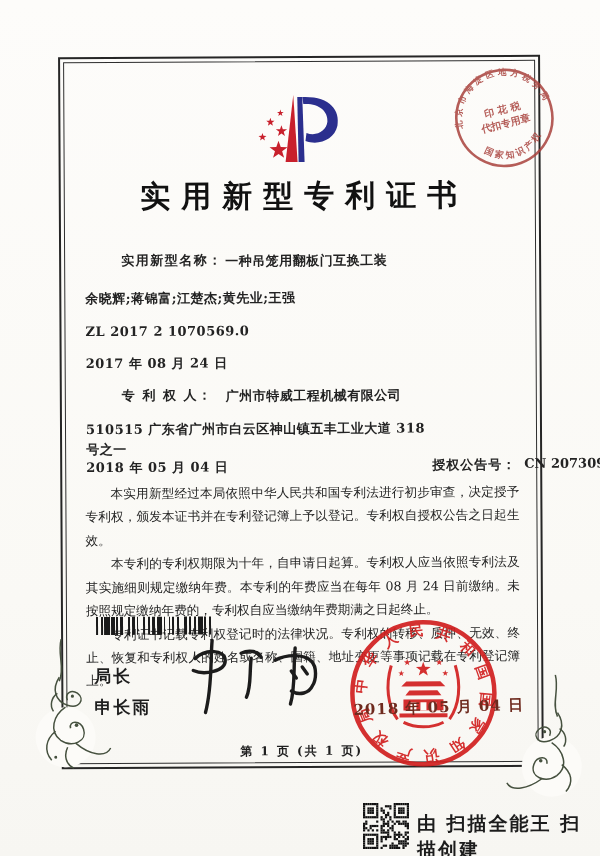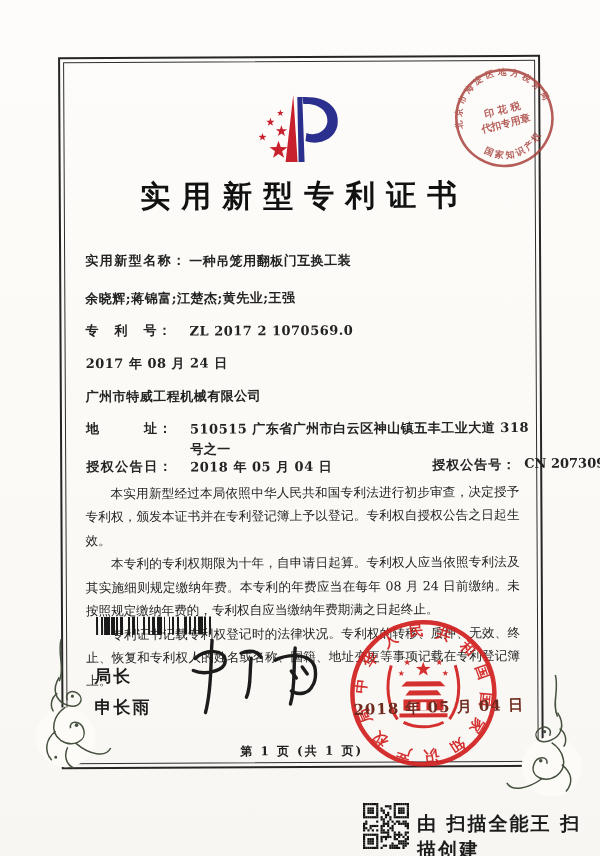--- a/index.html
+++ b/index.html
@@ -8,21 +8,21 @@
   .paper{position:absolute;inset:0;transform:rotate(-0.3deg);transform-origin:50% 50%;}
 
   .frame{position:absolute;left:60px;top:56px;width:478px;height:708px;border:2.5px solid #262626;}
   .frame-inner{position:absolute;inset:3px;border:1px solid #2e2e2e;}
 
   .cert-no{position:absolute;left:86px;top:96px;font-size:13.5px;letter-spacing:2px;color:#1d1d1d;font-weight:600;}
   .logo{position:absolute;left:246px;top:82px;}
   .title{position:absolute;left:0;right:0;top:176px;text-align:center;font-size:30px;font-weight:700;letter-spacing:11px;padding-left:11px;color:#111;}
 
   .field{position:absolute;left:86px;display:flex;font-size:13px;color:#232323;}
-  .flabel{flex:0 0 104px;font-weight:600;letter-spacing:1.5px;white-space:nowrap;}
+  .flabel{flex:0 0 104px;font-weight:600;letter-spacing:1.5px;white-space:nowrap;margin-left:36px;}
   .fvalue{width:352px;font-weight:600;letter-spacing:0.5px;line-height:1.55;}
   .gz{position:absolute;left:346px;top:0;display:flex;font-size:13px;font-weight:600;white-space:nowrap;}
   .gz .glabel{letter-spacing:1px;margin-right:8px;}
 
   .bodytext{position:absolute;left:85px;top:481px;width:434px;font-size:12.6px;line-height:1.86;text-align:justify;color:#242424;font-weight:500;}
   .bodytext p{margin:0;text-indent:2em;}
 
   .barcode{position:absolute;left:95px;top:616px;height:18px;font-size:0;white-space:nowrap;}
   .barcode span{display:inline-block;height:100%;vertical-align:top;}
 
@@ -67,35 +67,33 @@
   <div class="title">实用新型专利证书</div>
 
   <div class="field" style="top:251px">
     <span class="flabel">实用新型名称：</span>
     <span class="fvalue">一种吊笼用翻板门互换工装</span>
   </div>
   <div class="field" style="top:288px">
     <span class="fvalue">余晓辉;蒋锦富;江楚杰;黄先业;王强</span>
   </div>
   <div class="field" style="top:321px">
-    <span class="flabel">专　利　号：</span>
     <span class="fvalue">ZL 2017 2 1070569.0</span>
   </div>
   <div class="field" style="top:353px">
     <span class="fvalue">2017 年 08 月 24 日</span>
   </div>
   <div class="field" style="top:386px">
+    <span class="flabel">专 利 权 人：</span>
     <span class="fvalue">广州市特威工程机械有限公司</span>
   </div>
   <div class="field" style="top:419px">
-    <span class="flabel">地　　　址：</span>
     <span class="fvalue">510515 广东省广州市白云区神山镇五丰工业大道 318 号之一</span>
   </div>
   <div class="field" style="top:457px;width:434px">
-    <span class="flabel">授权公告日：</span>
     <span class="fvalue" style="width:150px">2018 年 05 月 04 日</span>
     <span class="gz">
       <span class="glabel">授权公告号：</span>
       <span class="gvalue">CN 207309263 U</span>
     </span>
   </div>
 
   <div class="bodytext">
     <p>本实用新型经过本局依照中华人民共和国专利法进行初步审查，决定授予专利权，颁发本证书并在专利登记簿上予以登记。专利权自授权公告之日起生效。</p>
     <p>本专利的专利权期限为十年，自申请日起算。专利权人应当依照专利法及其实施细则规定缴纳年费。本专利的年费应当在每年 08 月 24 日前缴纳。未按照规定缴纳年费的，专利权自应当缴纳年费期满之日起终止。</p>

